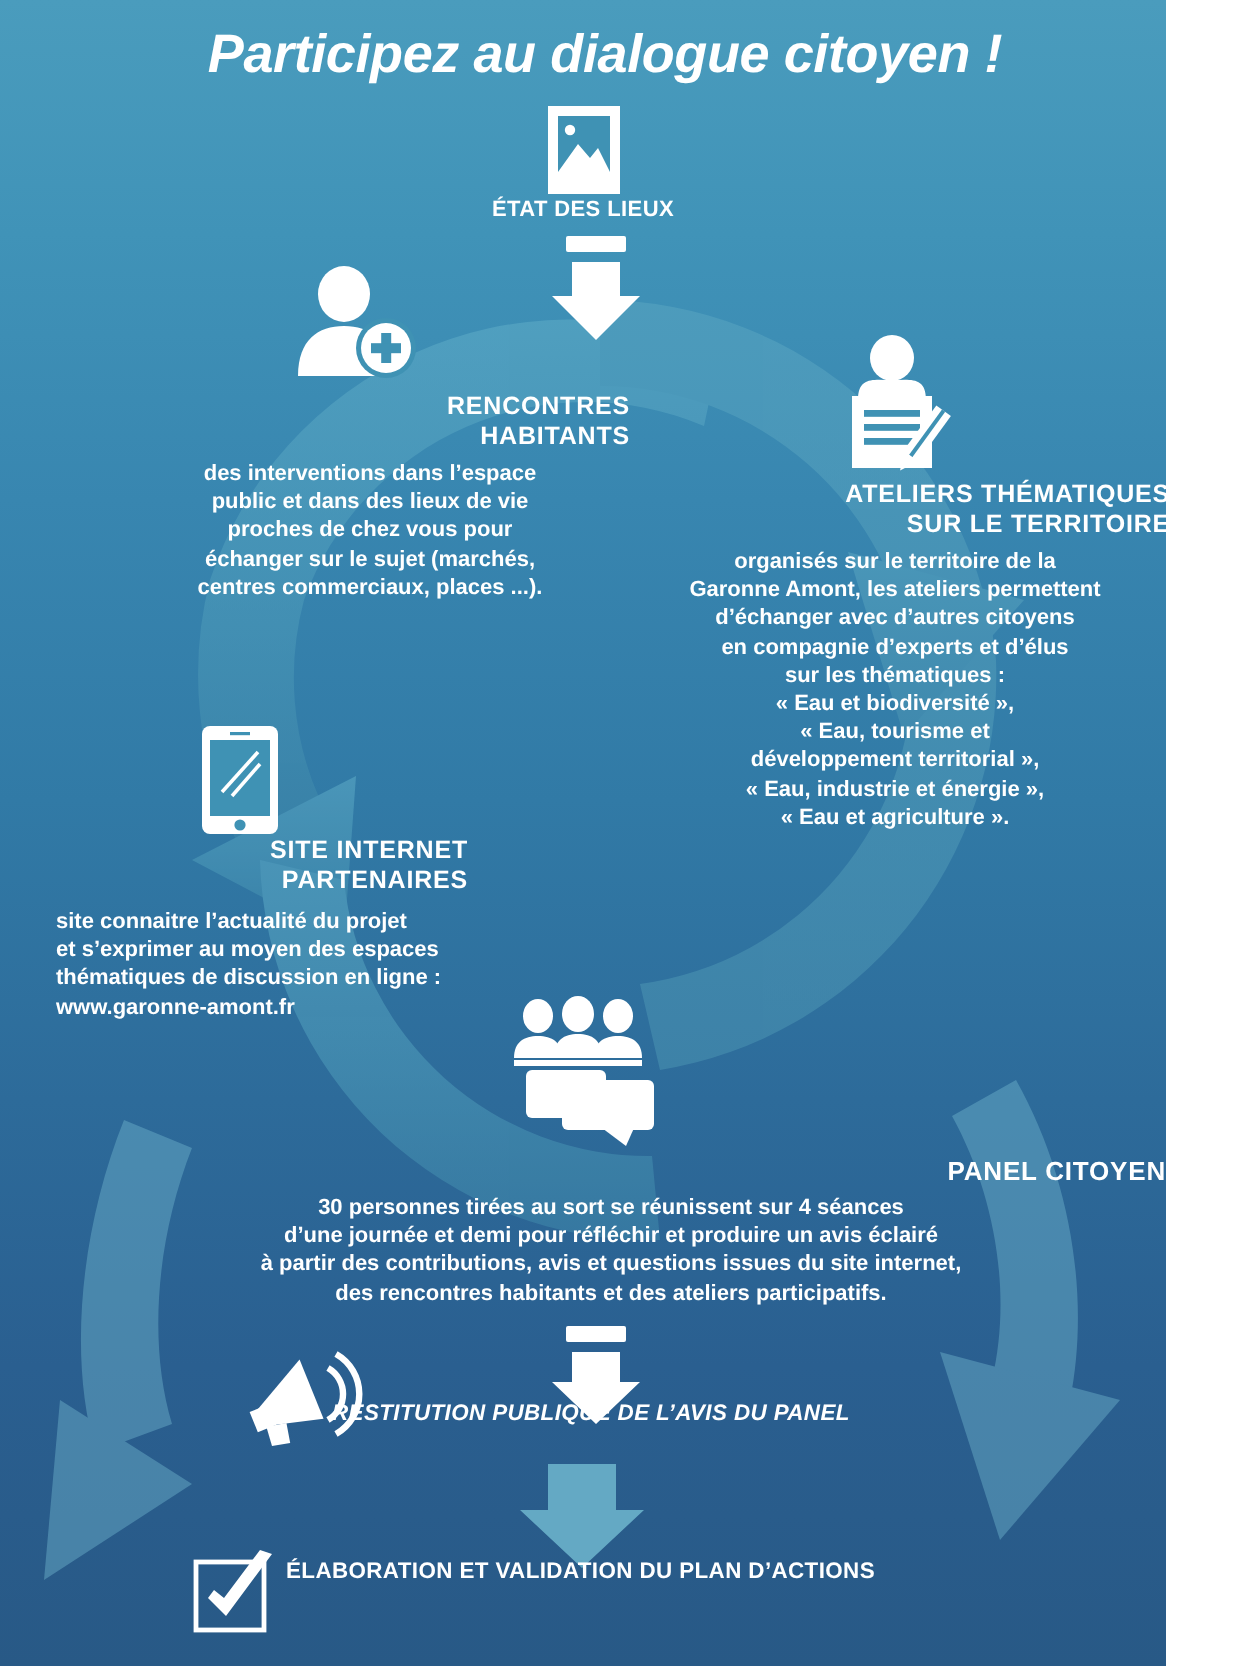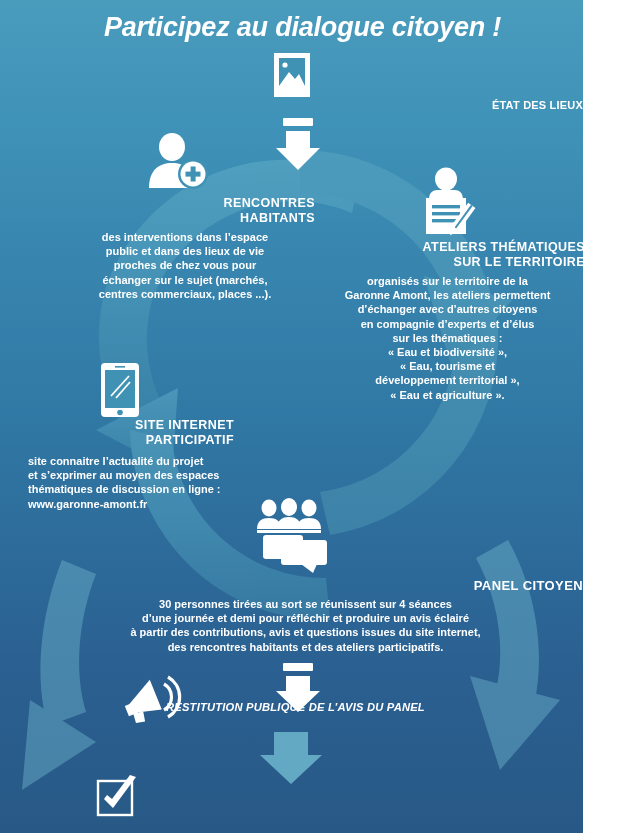--- a/index.html
+++ b/index.html
@@ -153,21 +153,21 @@
 
     <div class="icon" style="left:271px;top:52px;">
       <svg width="42" height="48" viewBox="0 0 42 48">
         <rect x="3" y="1" width="36" height="44" fill="#ffffff"></rect>
         <rect x="8" y="6" width="26" height="28" fill="#3f92b4"></rect>
         <circle cx="14" cy="13" r="2.6" fill="#ffffff"></circle>
         <path d="M 8 34 L 18 20 L 24 27 L 28 22 L 34 34 Z" fill="#ffffff"></path>
       </svg>
     </div>
     <div class="block" style="left:0;top:98px;width:583px;">
-      <div class="caps-small" style="text-align:right;">ÉTAT DES LIEUX</div>
+      <div class="caps-small" style="text-align:center;">ÉTAT DES LIEUX</div>
     </div>
 
     <div class="icon" style="left:147px;top:133px;">
       <svg width="66" height="58" viewBox="0 0 66 58">
         <ellipse cx="25" cy="14" rx="13" ry="14" fill="#ffffff"></ellipse>
         <path d="M 2 55 C 2 37, 12 30, 25 30 C 38 30, 48 37, 48 55 Z" fill="#ffffff"></path>
         <circle cx="46" cy="41" r="15" fill="#3f92b4"></circle>
         <circle cx="46" cy="41" r="12.5" fill="#ffffff"></circle>
         <rect x="43.6" y="33.5" width="5" height="15" fill="#3f92b4"></rect>
         <rect x="38.5" y="38.6" width="15" height="5" fill="#3f92b4"></rect>
@@ -205,37 +205,38 @@
       <div class="hd">SUR LE TERRITOIRE</div>
       <div class="bd" style="margin-top:4px;">
         <div>organisés sur le territoire de la</div>
         <div>Garonne Amont, les ateliers permettent</div>
         <div>d’échanger avec d’autres citoyens</div>
         <div>en compagnie d’experts et d’élus</div>
         <div>sur les thématiques :</div>
         <div>« Eau et biodiversité »,</div>
         <div>« Eau, tourisme et</div>
         <div>développement territorial »,</div>
+        <div>« Eau, industrie et énergie »,</div>
         <div>« Eau et agriculture ».</div>
       </div>
     </div>
 
     <div class="icon" style="left:99px;top:362px;">
       <svg width="42" height="56" viewBox="0 0 42 56">
         <rect x="2" y="1" width="38" height="54" rx="4" fill="#ffffff"></rect>
         <rect x="6" y="8" width="30" height="38" fill="#3f92b4"></rect>
         <rect x="16" y="4" width="10" height="1.6" fill="#3f92b4"></rect>
         <circle cx="21" cy="50.5" r="2.8" fill="#3f92b4"></circle>
         <path d="M 12 34 L 30 14" stroke="#ffffff" stroke-width="1.8"></path>
         <path d="M 17 36 L 31 20" stroke="#ffffff" stroke-width="1.8"></path>
       </svg>
     </div>
     <div class="block" style="left:20px;top:418px;width:214px;">
       <div class="hd">SITE INTERNET</div>
-      <div class="hd">PARTICIPATIF</div>
+      <div class="hd">PARTENAIRES</div>
     </div>
     <div class="block" style="left:28px;top:454px;width:230px;">
       <div class="bd" style="text-align:left;">
         <div>site connaitre l’actualité du projet</div>
         <div>et s’exprimer au moyen des espaces</div>
         <div>thématiques de discussion en ligne :</div>
         <div>www.garonne-amont.fr</div>
       </div>
     </div>
 
@@ -278,16 +279,17 @@
       <div class="caps-small" style="text-align:left;font-size:11.2px;">RESTITUTION PUBLIQUE DE L’AVIS DU PANEL</div>
     </div>
 
     <div class="icon" style="left:96px;top:775px;">
       <svg width="44" height="44" viewBox="0 0 44 44">
         <rect x="2" y="6" width="34" height="34" fill="none" stroke="#ffffff" stroke-width="2.4"></rect>
         <path d="M 8 24 L 17 33 L 40 2 L 34 0 L 16 24 L 11 20 Z" fill="#ffffff"></path>
       </svg>
     </div>
     <div class="block" style="left:143px;top:779px;width:430px;">
+      <div class="caps-small" style="text-align:left;font-size:11.2px;">ÉLABORATION ET VALIDATION DU PLAN D’ACTIONS</div>
     </div>
 
   </div>
 </div>
 
 </body></html>

